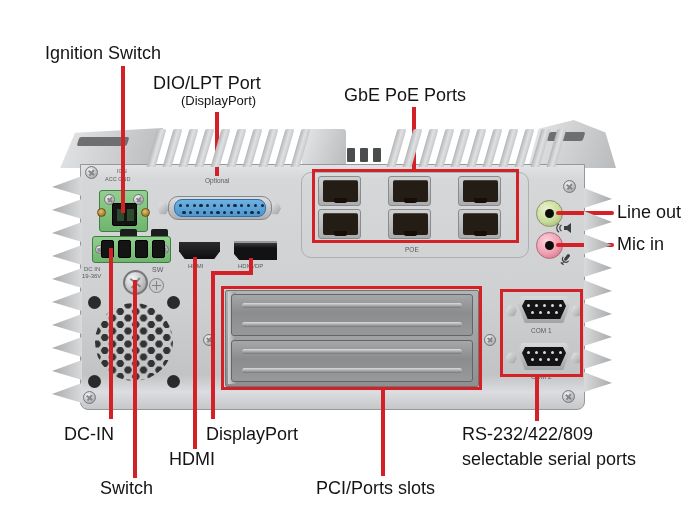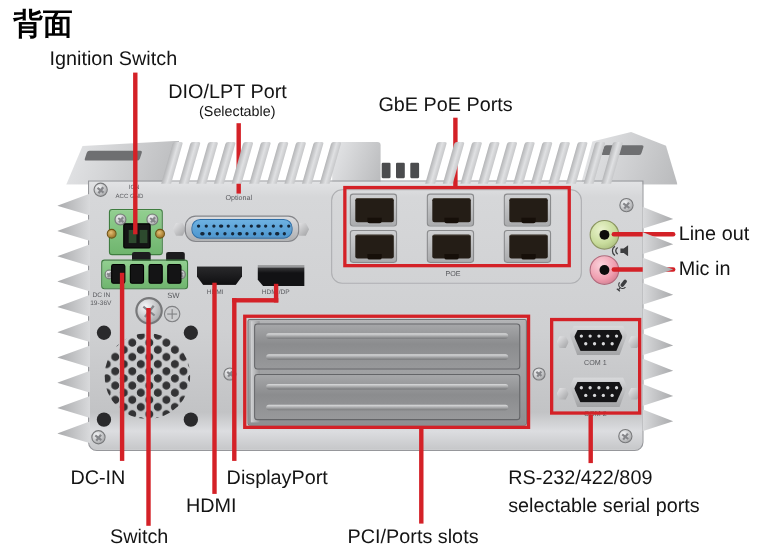--- a/index.html
+++ b/index.html
@@ -68,21 +68,20 @@
   .hdmiport{position:absolute;background:linear-gradient(180deg,#2a2a2c,#0f0f11);
        clip-path:polygon(0 0,100% 0,100% 55%,86% 100%,14% 100%,0 55%);}
   .dpport{position:absolute;background:linear-gradient(180deg,#3a3a3c 0,#121214 30%);
        clip-path:polygon(0 0,100% 0,100% 100%,12% 100%,0 68%);border-top:2px solid #98999b;}
 </style>
 </head>
 <body>
 
 <div id="stage">
 
-  <div class="title" style="left:12px;top:4px;">背面</div>
 
   <div class="cap" style="left:57px;top:128px;width:106px;height:40px;clip-path:polygon(3% 100%,17% 12%,100% 0,91% 100%);"></div>
   <div class="capslot" style="left:78px;top:137px;width:50px;height:9px;"></div>
   <div class="cap" style="left:302px;top:129px;width:44px;height:39px;border-radius:3px 3px 0 0;"></div>
   <div class="cap" style="left:528px;top:120px;width:88px;height:48px;clip-path:polygon(0 100%,12% 18%,52% 0,88% 26%,100% 100%);"></div>
   <div class="capslot" style="left:548px;top:132px;width:36px;height:9px;"></div>
 
   <div class="face"></div>
 
   <div class="screw" style="left:85px;top:166px;width:13px;height:13px;"></div>
@@ -200,21 +199,21 @@
   <div class="rline" style="left:133px;top:280px;width:4px;height:198px;"></div>
   <div class="rline" style="left:193px;top:257px;width:4px;height:192px;"></div>
   <div class="rline" style="left:249px;top:258px;width:4px;height:17px;"></div>
   <div class="rline" style="left:211px;top:271px;width:42px;height:4px;"></div>
   <div class="rline" style="left:211px;top:271px;width:4px;height:148px;"></div>
   <div class="rline" style="left:381px;top:389px;width:4px;height:87px;"></div>
   <div class="rline" style="left:535px;top:377px;width:4px;height:44px;"></div>
 
   <div class="callout" style="left:45px;top:44px;">Ignition Switch</div>
   <div class="callout" style="left:153px;top:74px;">DIO/LPT Port</div>
-  <div class="callout small" style="left:181px;top:94px;">(Selectable)</div>
+  <div class="callout small" style="left:181px;top:94px;">(DisplayPort)</div>
   <div class="callout" style="left:344px;top:86px;">GbE PoE Ports</div>
   <div class="callout" style="left:617px;top:203px;">Line out</div>
   <div class="callout" style="left:617px;top:235px;">Mic in</div>
   <div class="callout" style="left:64px;top:425px;text-align:center;">DC-IN</div>
   <div class="callout" style="left:206px;top:425px;">DisplayPort</div>
   <div class="callout" style="left:169px;top:450px;">HDMI</div>
   <div class="callout" style="left:100px;top:479px;">Switch</div>
   <div class="callout" style="left:316px;top:479px;">PCI/Ports slots</div>
   <div class="callout" style="left:462px;top:425px;">RS-232/422/809</div>
   <div class="callout" style="left:462px;top:450px;">selectable serial ports</div>

